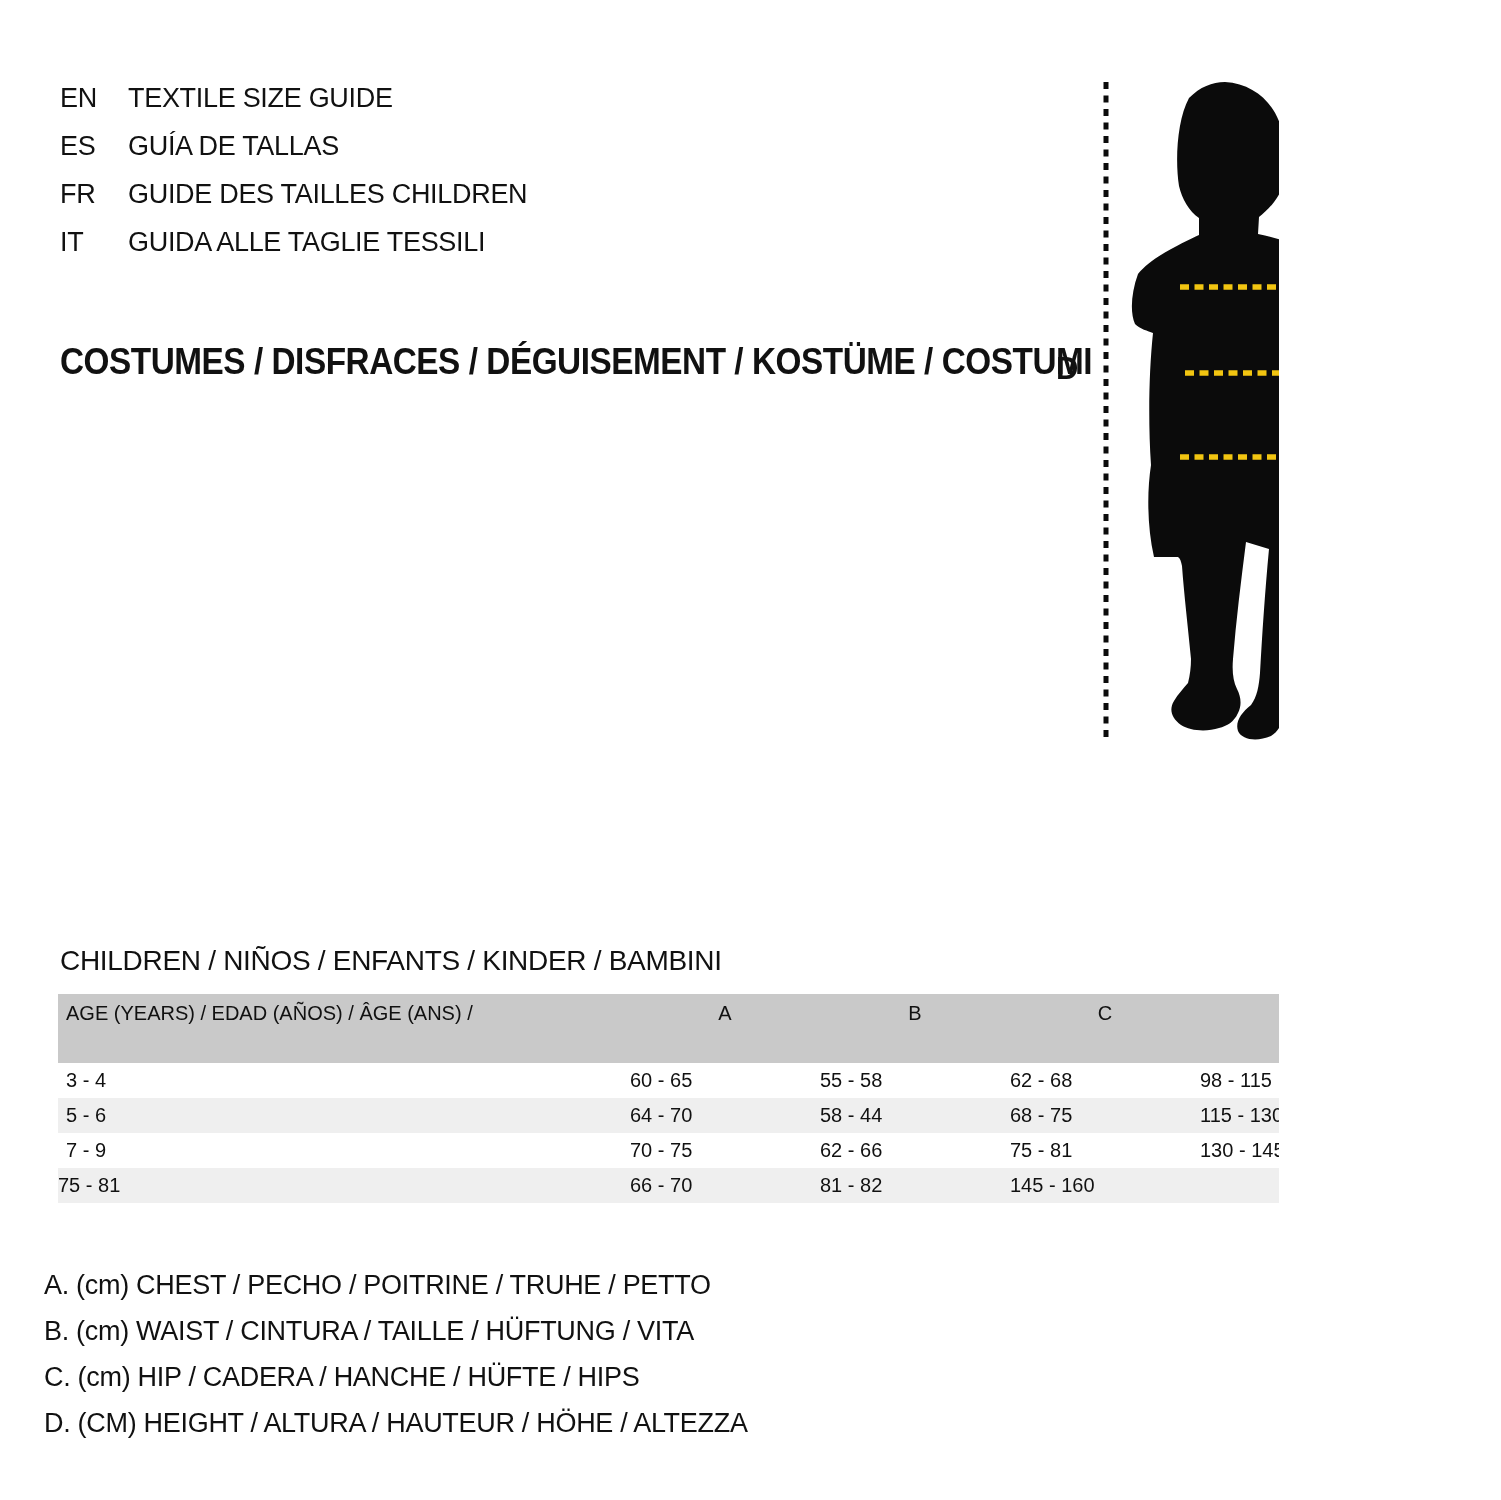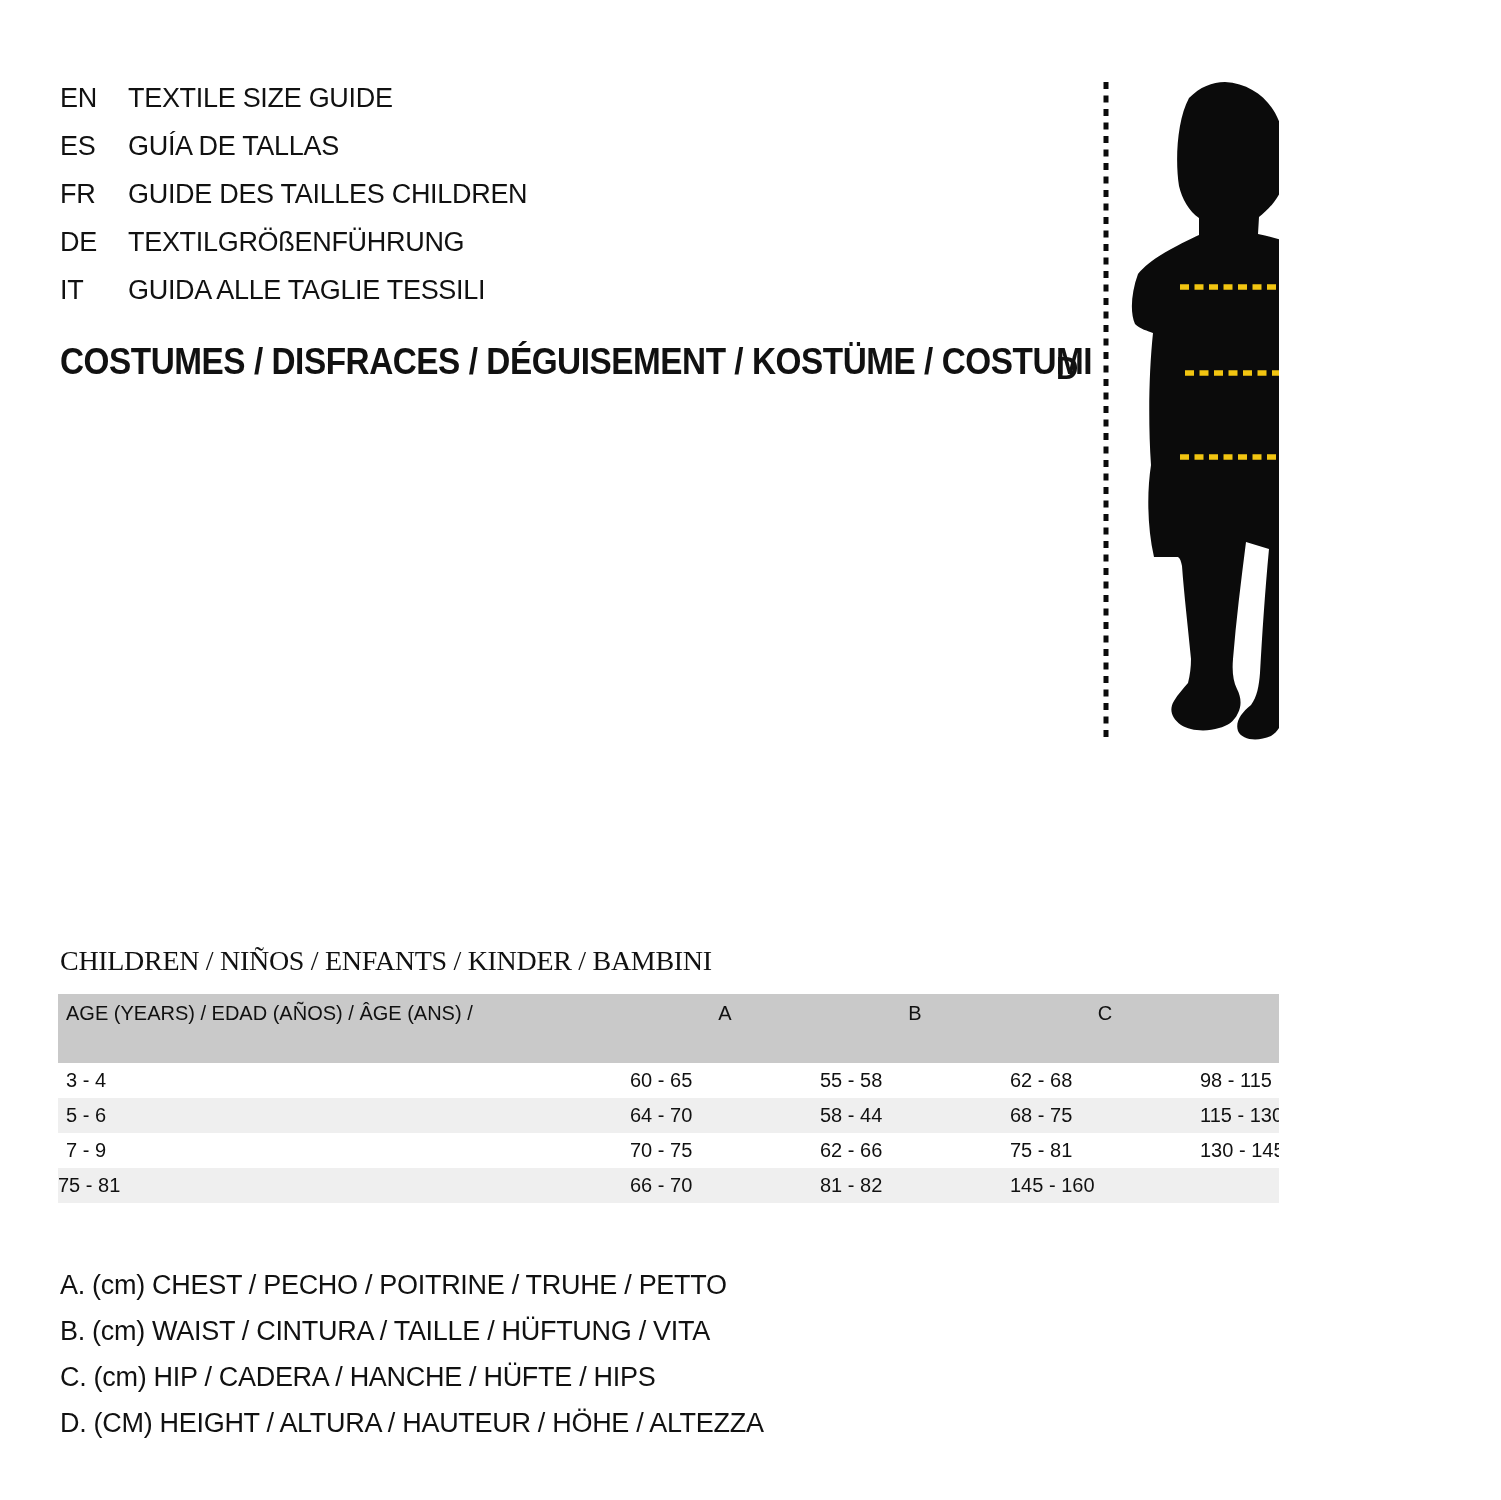--- a/index.html
+++ b/index.html
@@ -35,56 +35,52 @@
   .leader-black{stroke:#0b0b0b;stroke-width:5;stroke-dasharray:5 7.5;fill:none;}
   .measure-label{
     position:absolute;font-size:31px;font-weight:700;line-height:34px;letter-spacing:-0.5px;
   }
   .label-a{left:1397px;top:272px;}
   .label-b{left:1397px;top:355px;}
   .label-c{left:1398px;top:438px;}
   .label-d{left:1056px;top:352px;}
 
   
-  .section-title{position:absolute;left:60px;top:945px;font-size:28px;letter-spacing:-0.3px;font-family:Liberation Serif, serif;}
+  .section-title{position:absolute;left:60px;top:945px;font-size:28px;letter-spacing:-0.3px;}
   .size-table{position:absolute;left:58px;top:994px;width:1380px;font-size:20px;}
   .t-row{display:grid;grid-template-columns:572px 190px 190px 190px 190px 48px;}
   .t-head{background:var(--table-header-bg);height:69px;padding-top:5px;}
   .t-head .age-cell{padding-left:8px;line-height:29px;}
   .t-head .col-cell{text-align:center;line-height:29px;}
   .t-body .t-row{height:35px;line-height:35px;}
   .t-body .t-row:nth-child(even){background:var(--table-alt-row-bg);}
   .t-body .age-cell{padding-left:8px;}
   .t-body .val-cell{text-align:left;}
 
   
-  .legend{position:absolute;left:60px;top:1262px;}
+  .legend{position:absolute;left:44px;top:1262px;}
   .legend-item{font-size:27px;line-height:46px;letter-spacing:-0.3px;white-space:nowrap;}
 </style>
 </head>
 <body>
 
 <div class="canvas">
 
   <div class="lang-list">
     <div class="lang-row">
       <span class="lang-code">EN</span>
       <span class="lang-label">TEXTILE SIZE GUIDE</span>
     </div>
     <div class="lang-row">
       <span class="lang-code">ES</span>
       <span class="lang-label">GUÍA DE TALLAS</span>
     </div>
     <div class="lang-row">
       <span class="lang-code">FR</span>
       <span class="lang-label">GUIDE DES TAILLES CHILDREN</span>
-    </div>
-    <div class="lang-row">
-      <span class="lang-code">DE</span>
-      <span class="lang-label">TEXTILGRÖßENFÜHRUNG</span>
     </div>
     <div class="lang-row">
       <span class="lang-code">IT</span>
       <span class="lang-label">GUIDA ALLE TAGLIE TESSILI</span>
     </div>
   </div>
 
   <div class="category-line">COSTUMES / DISFRACES / DÉGUISEMENT / KOSTÜME / COSTUMI</div>
 
   <div class="figure-area">

